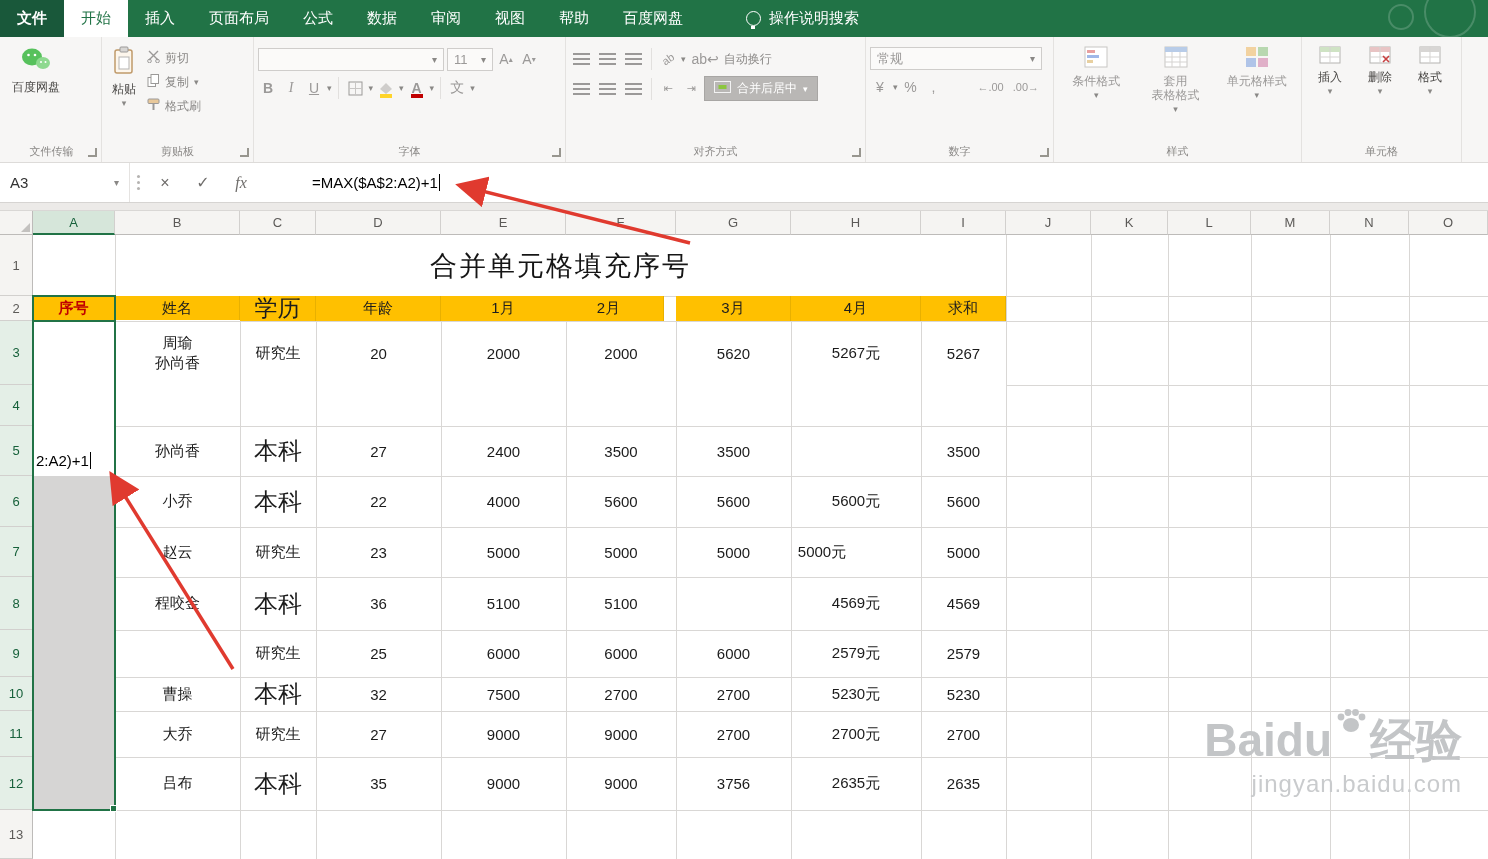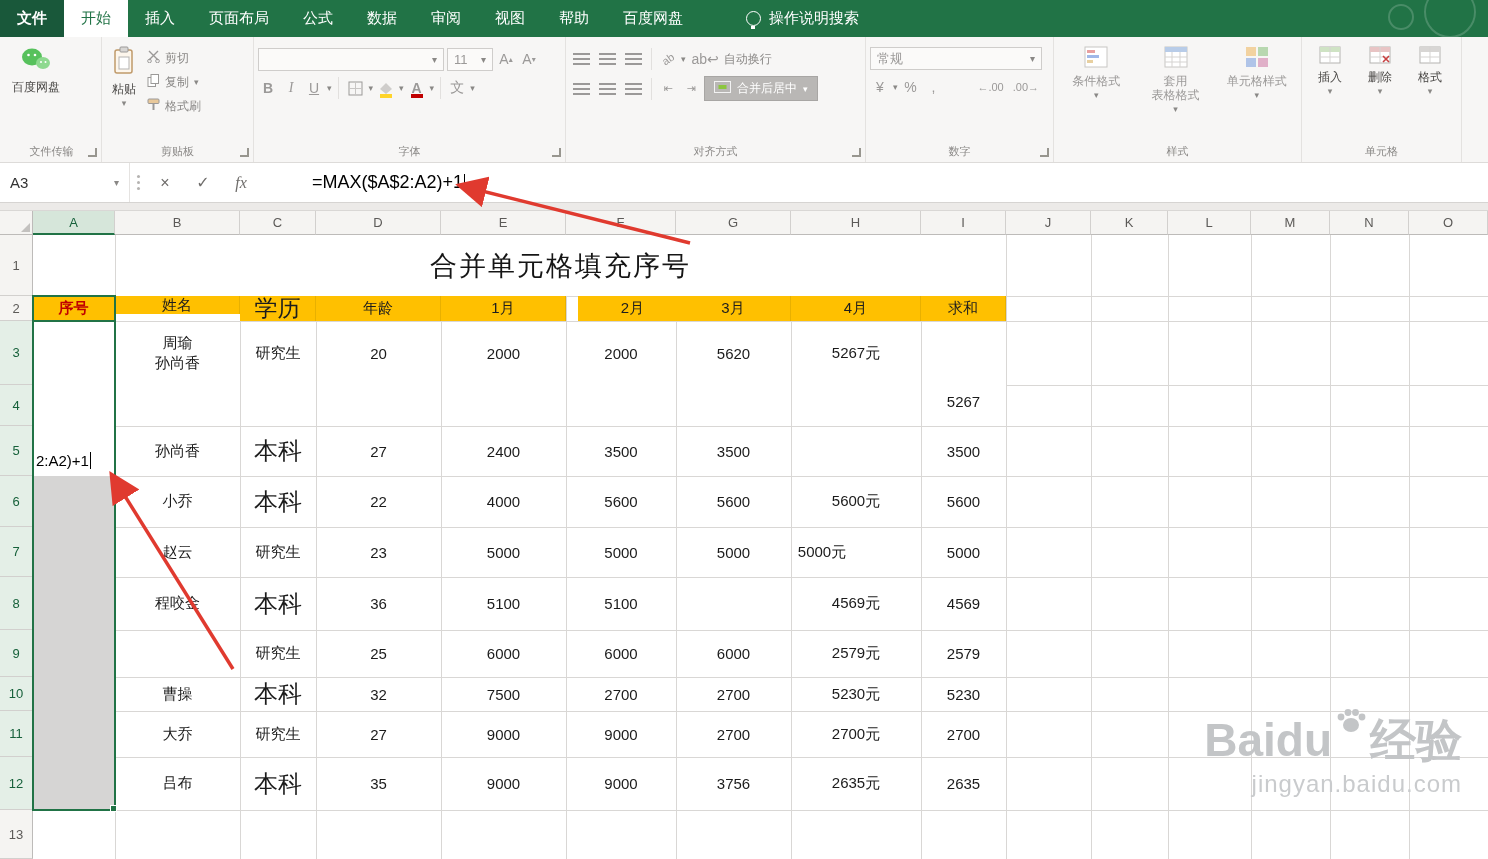--- a/index.html
+++ b/index.html
@@ -56,21 +56,21 @@
   .fbar{height:40px;background:#fff;border-bottom:1px solid #d6d4d2;display:flex;align-items:stretch;
         font-size:14px;position:relative;z-index:3}
   .namebox{width:130px;display:flex;align-items:center;justify-content:space-between;
            padding:0 10px;color:#333;border-right:1px solid #e5e3e1;font-size:15px}
   .nb-arrow{color:#8a8886;font-size:10px}
   .fdots{width:16px;display:flex;align-items:center;justify-content:center}
   .fdots span{width:3px;height:3px;background:#b5b3b1;border-radius:50%;
               box-shadow:0 6px 0 #b5b3b1,0 -6px 0 #b5b3b1}
   .fxbtn{width:38px;display:flex;align-items:center;justify-content:center;color:#6f6d6b;font-size:16px}
   .fxbtn i{font-family:"Liberation Serif",serif}
-  .fformula{flex:1;display:flex;align-items:center;padding-left:52px;font-size:18px;color:#000}
+  .fformula{flex:1;display:flex;align-items:center;padding-left:52px;font-size:15px;color:#000}
   .caret{display:inline-block;width:1px;height:17px;background:#000;margin-left:1px;animation:blink 1s steps(1) infinite}
   @keyframes blink{50%{opacity:0}}
   .spacer{height:8px;background:#eceae8;border-bottom:1px solid #d9d7d5}
 
   
   .sheet{position:relative;width:1488px;height:648px;background:#fff;overflow:hidden}
   .corner{position:absolute;background:#f5f4f2;border-right:1px solid #bdbbb9;border-bottom:1px solid #bdbbb9}
   .corner:after{content:'';position:absolute;right:2px;bottom:2px;border-left:9px solid transparent;
                 border-bottom:9px solid #c3c1bf}
   .ch{position:absolute;background:#f5f4f2;border-right:1px solid #d2d0ce;border-bottom:1px solid #bdbbb9;
@@ -439,37 +439,37 @@
       <div class="rh sel" style="left: 0px; top: 265px; width: 33px; height: 51px;">6</div>
       <div class="rh sel" style="left: 0px; top: 316px; width: 33px; height: 50px;">7</div>
       <div class="rh sel" style="left: 0px; top: 366px; width: 33px; height: 53px;">8</div>
       <div class="rh sel" style="left: 0px; top: 419px; width: 33px; height: 47px;">9</div>
       <div class="rh sel" style="left: 0px; top: 466px; width: 33px; height: 34px;">10</div>
       <div class="rh sel" style="left: 0px; top: 500px; width: 33px; height: 46px;">11</div>
       <div class="rh sel" style="left: 0px; top: 546px; width: 33px; height: 53px;">12</div>
       <div class="rh" style="left: 0px; top: 599px; width: 33px; height: 49px;">13</div>
       <div class="title-cell" style="left: 115px; top: 24px; width: 891px; height: 61px;">合并单元格填充序号</div>
       <div class="ohc red" style="left: 33px; top: 85px; width: 82px; height: 25px;">序号</div>
-      <div class="ohc" style="left: 115px; top: 85px; width: 125px; height: 18px;">姓名</div>
+      <div class="ohc" style="left: 115px; top: 85px; width: 125px; height: 24px;">姓名</div>
       <div class="ohc script" style="left: 240px; top: 85px; width: 76px; height: 25px;">学历</div>
       <div class="ohc" style="left: 316px; top: 85px; width: 125px; height: 25px; text-align: right;">年龄</div>
       <div class="ohc" style="left: 441px; top: 85px; width: 125px; height: 25px;">1月</div>
-      <div class="ohc" style="left: 578px; top: 85px; width: 110px; height: 25px;">2月</div>
+      <div class="ohc" style="left: 554px; top: 85px; width: 110px; height: 25px;">2月</div>
       <div class="ohc" style="left: 676px; top: 85px; width: 115px; height: 25px;">3月</div>
       <div class="ohc" style="left: 791px; top: 85px; width: 130px; height: 25px;">4月</div>
       <div class="ohc" style="left: 921px; top: 85px; width: 85px; height: 25px;">求和</div>
       <div class="dc two" style="left: 115px; top: 110px; width: 125px; height: 64px;">周瑜
 孙尚香</div>
       <div class="dc" style="left: 240px; top: 110px; width: 76px; height: 64px;">研究生</div>
       <div class="dc" style="left: 316px; top: 110px; width: 125px; height: 64px;">20</div>
       <div class="dc" style="left: 441px; top: 110px; width: 125px; height: 64px;">2000</div>
       <div class="dc" style="left: 566px; top: 110px; width: 110px; height: 64px;">2000</div>
       <div class="dc" style="left: 676px; top: 110px; width: 115px; height: 64px;">5620</div>
       <div class="dc" style="left: 791px; top: 110px; width: 130px; height: 64px;">5267元</div>
-      <div class="dc" style="left: 921px; top: 110px; width: 85px; height: 64px; margin-top: 48px;">5267</div>
+      <div class="dc" style="left: 921px; top: 110px; width: 85px; height: 64px;">5267</div>
       <div class="dc" style="left: 115px; top: 215px; width: 125px; height: 50px;">孙尚香</div>
       <div class="dc big" style="left: 240px; top: 215px; width: 76px; height: 50px;">本科</div>
       <div class="dc" style="left: 316px; top: 215px; width: 125px; height: 50px;">27</div>
       <div class="dc" style="left: 441px; top: 215px; width: 125px; height: 50px;">2400</div>
       <div class="dc" style="left: 566px; top: 215px; width: 110px; height: 50px;">3500</div>
       <div class="dc" style="left: 676px; top: 215px; width: 115px; height: 50px;">3500</div>
       <div class="dc" style="left: 921px; top: 215px; width: 85px; height: 50px;">3500</div>
       <div class="dc" style="left: 115px; top: 265px; width: 125px; height: 51px;">小乔</div>
       <div class="dc big" style="left: 240px; top: 265px; width: 76px; height: 51px;">本科</div>
       <div class="dc" style="left: 316px; top: 265px; width: 125px; height: 51px;">22</div>

